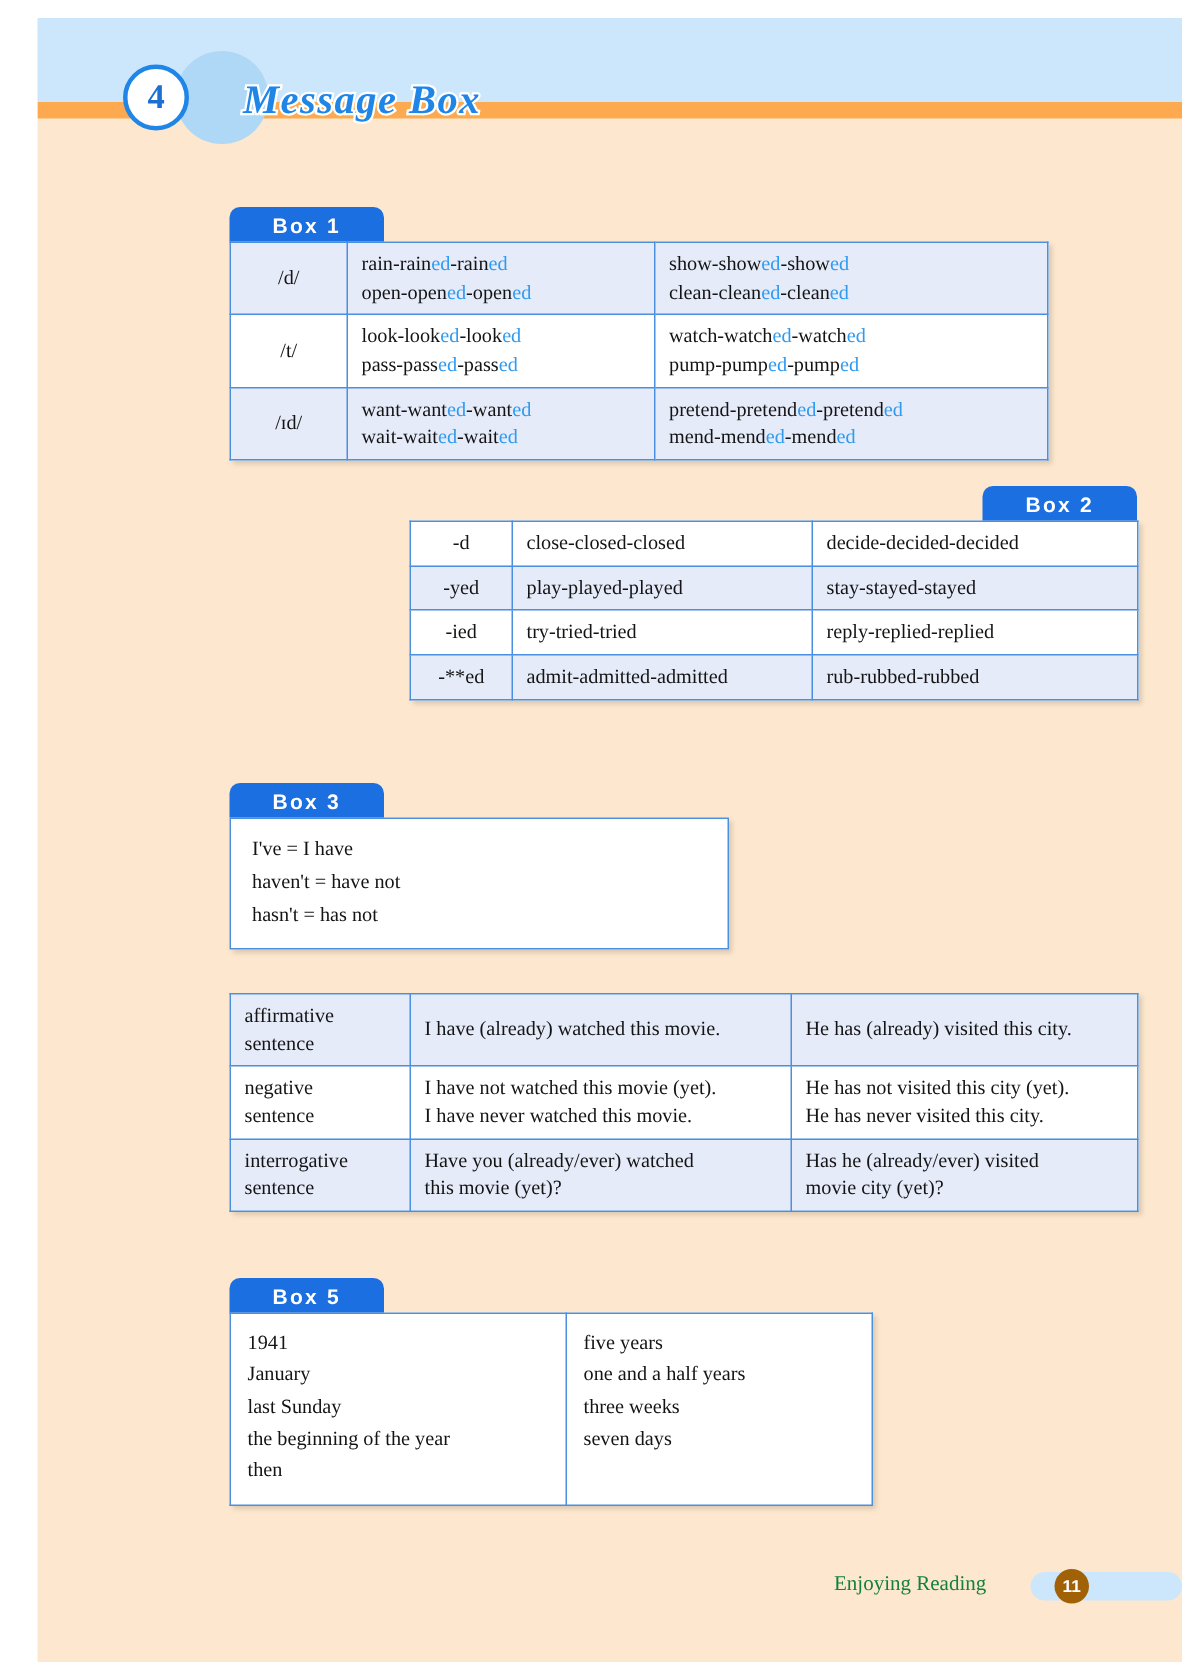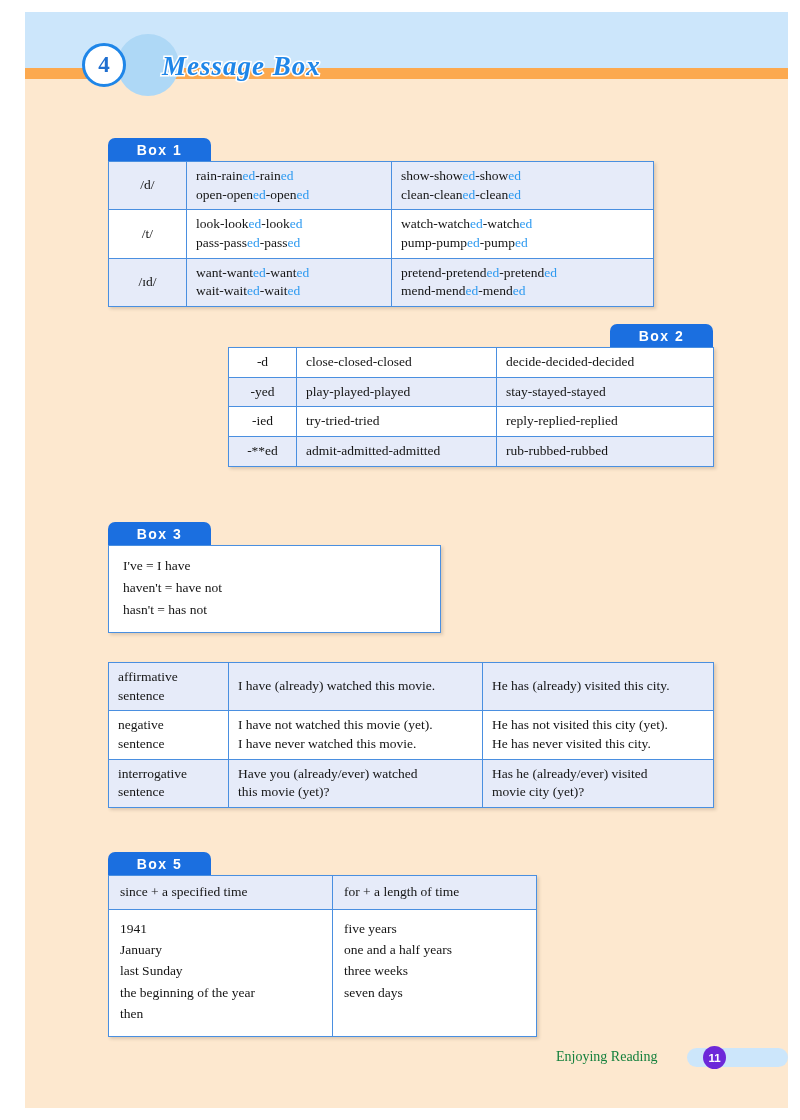--- a/index.html
+++ b/index.html
@@ -77,21 +77,21 @@
     font-size: 27px;
     letter-spacing: 1px;
     color: #1f86e8;
     -webkit-text-stroke: 3px #ffffff;
     paint-order: stroke fill;
     z-index: 5;
     white-space: nowrap;
   }
 
   
-  .box-block { position: absolute; }
+  .box-block { position: absolute; margin-left: 45px; }
   .box-tab {
     height: 23px;
     width: 103px;
     background: #1b6fe0;
     border-radius: 7px 7px 0 0;
     color: #ffffff;
     font-family: "Liberation Sans", sans-serif;
     font-weight: bold;
     font-size: 14px;
     letter-spacing: 1.5px;
@@ -166,21 +166,21 @@
     color: #15803d;
     white-space: nowrap;
   }
   #footer-page {
     position: absolute;
     left: 678px;
     top: 1034px;
     width: 23px;
     height: 23px;
     border-radius: 50%;
-    background: #6d28d9;
+    background: #a16207;
     color: #ffffff;
     font-family: "Liberation Sans", sans-serif;
     font-weight: bold;
     font-size: 11.5px;
     display: flex;
     align-items: center;
     justify-content: center;
   }
 </style>
 </head>
@@ -294,24 +294,20 @@
   </div>
 
   <div class="box-block" style="left:83px; top:840px; width:428px;">
     <div class="box-tab">Box  5</div>
     <table class="tbl" id="t5" style="width:428px;">
       <colgroup>
           <col style="width:224px">
           <col style="width:204px">
         </colgroup>
       <tbody id="t5-body">
-          <tr class="shade">
-            <td style="padding:7px 11px;">since + a specified time</td>
-            <td style="padding:7px 11px;">for + a length of time</td>
-          </tr>
           <tr class="plain">
             <td style="vertical-align:top; padding:8px 11px 12px 11px; line-height:1.58;"><span>1941</span><br><span>January</span><br><span>last Sunday</span><br><span>the beginning of the year</span><br><span>then</span></td>
             <td style="vertical-align:top; padding:8px 22px 12px 11px; line-height:1.58;"><span>five years</span><br><span>one and a half years</span><br><span>three weeks</span><br><span>seven days</span></td>
           </tr>
         </tbody>
     </table>
   </div>
 
   <div id="footer"></div>
   <div id="footer-pill"></div>

